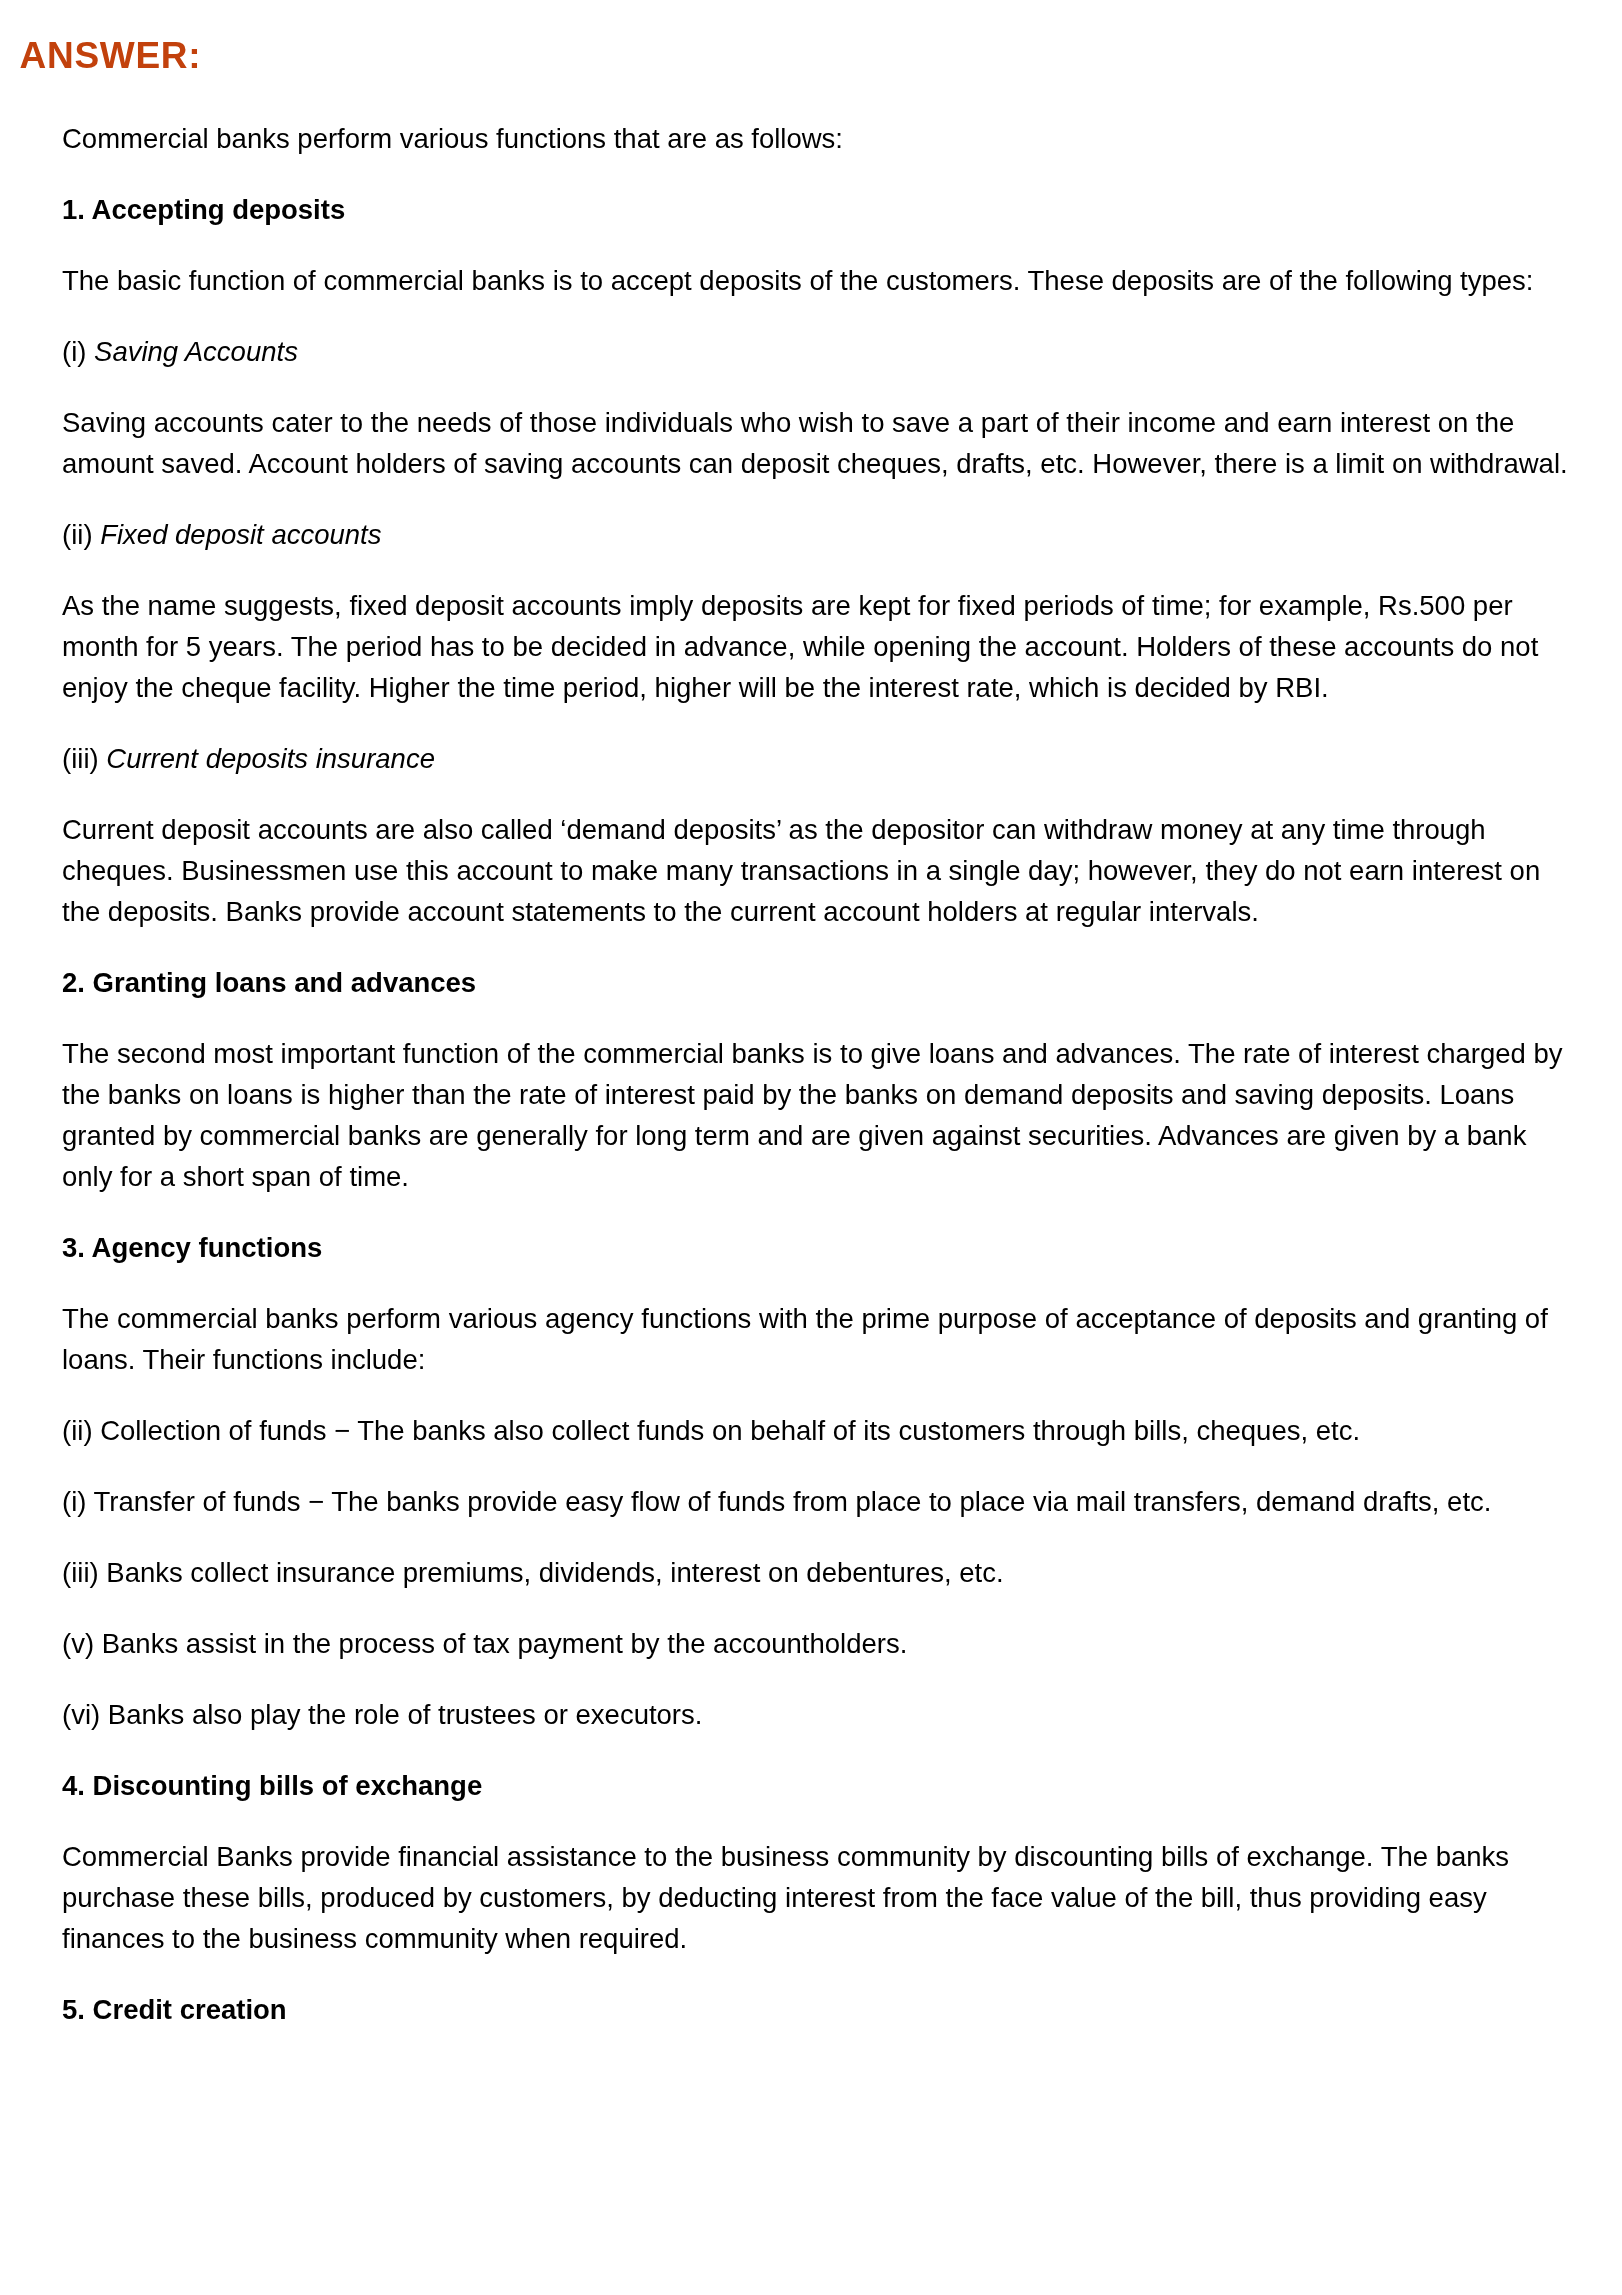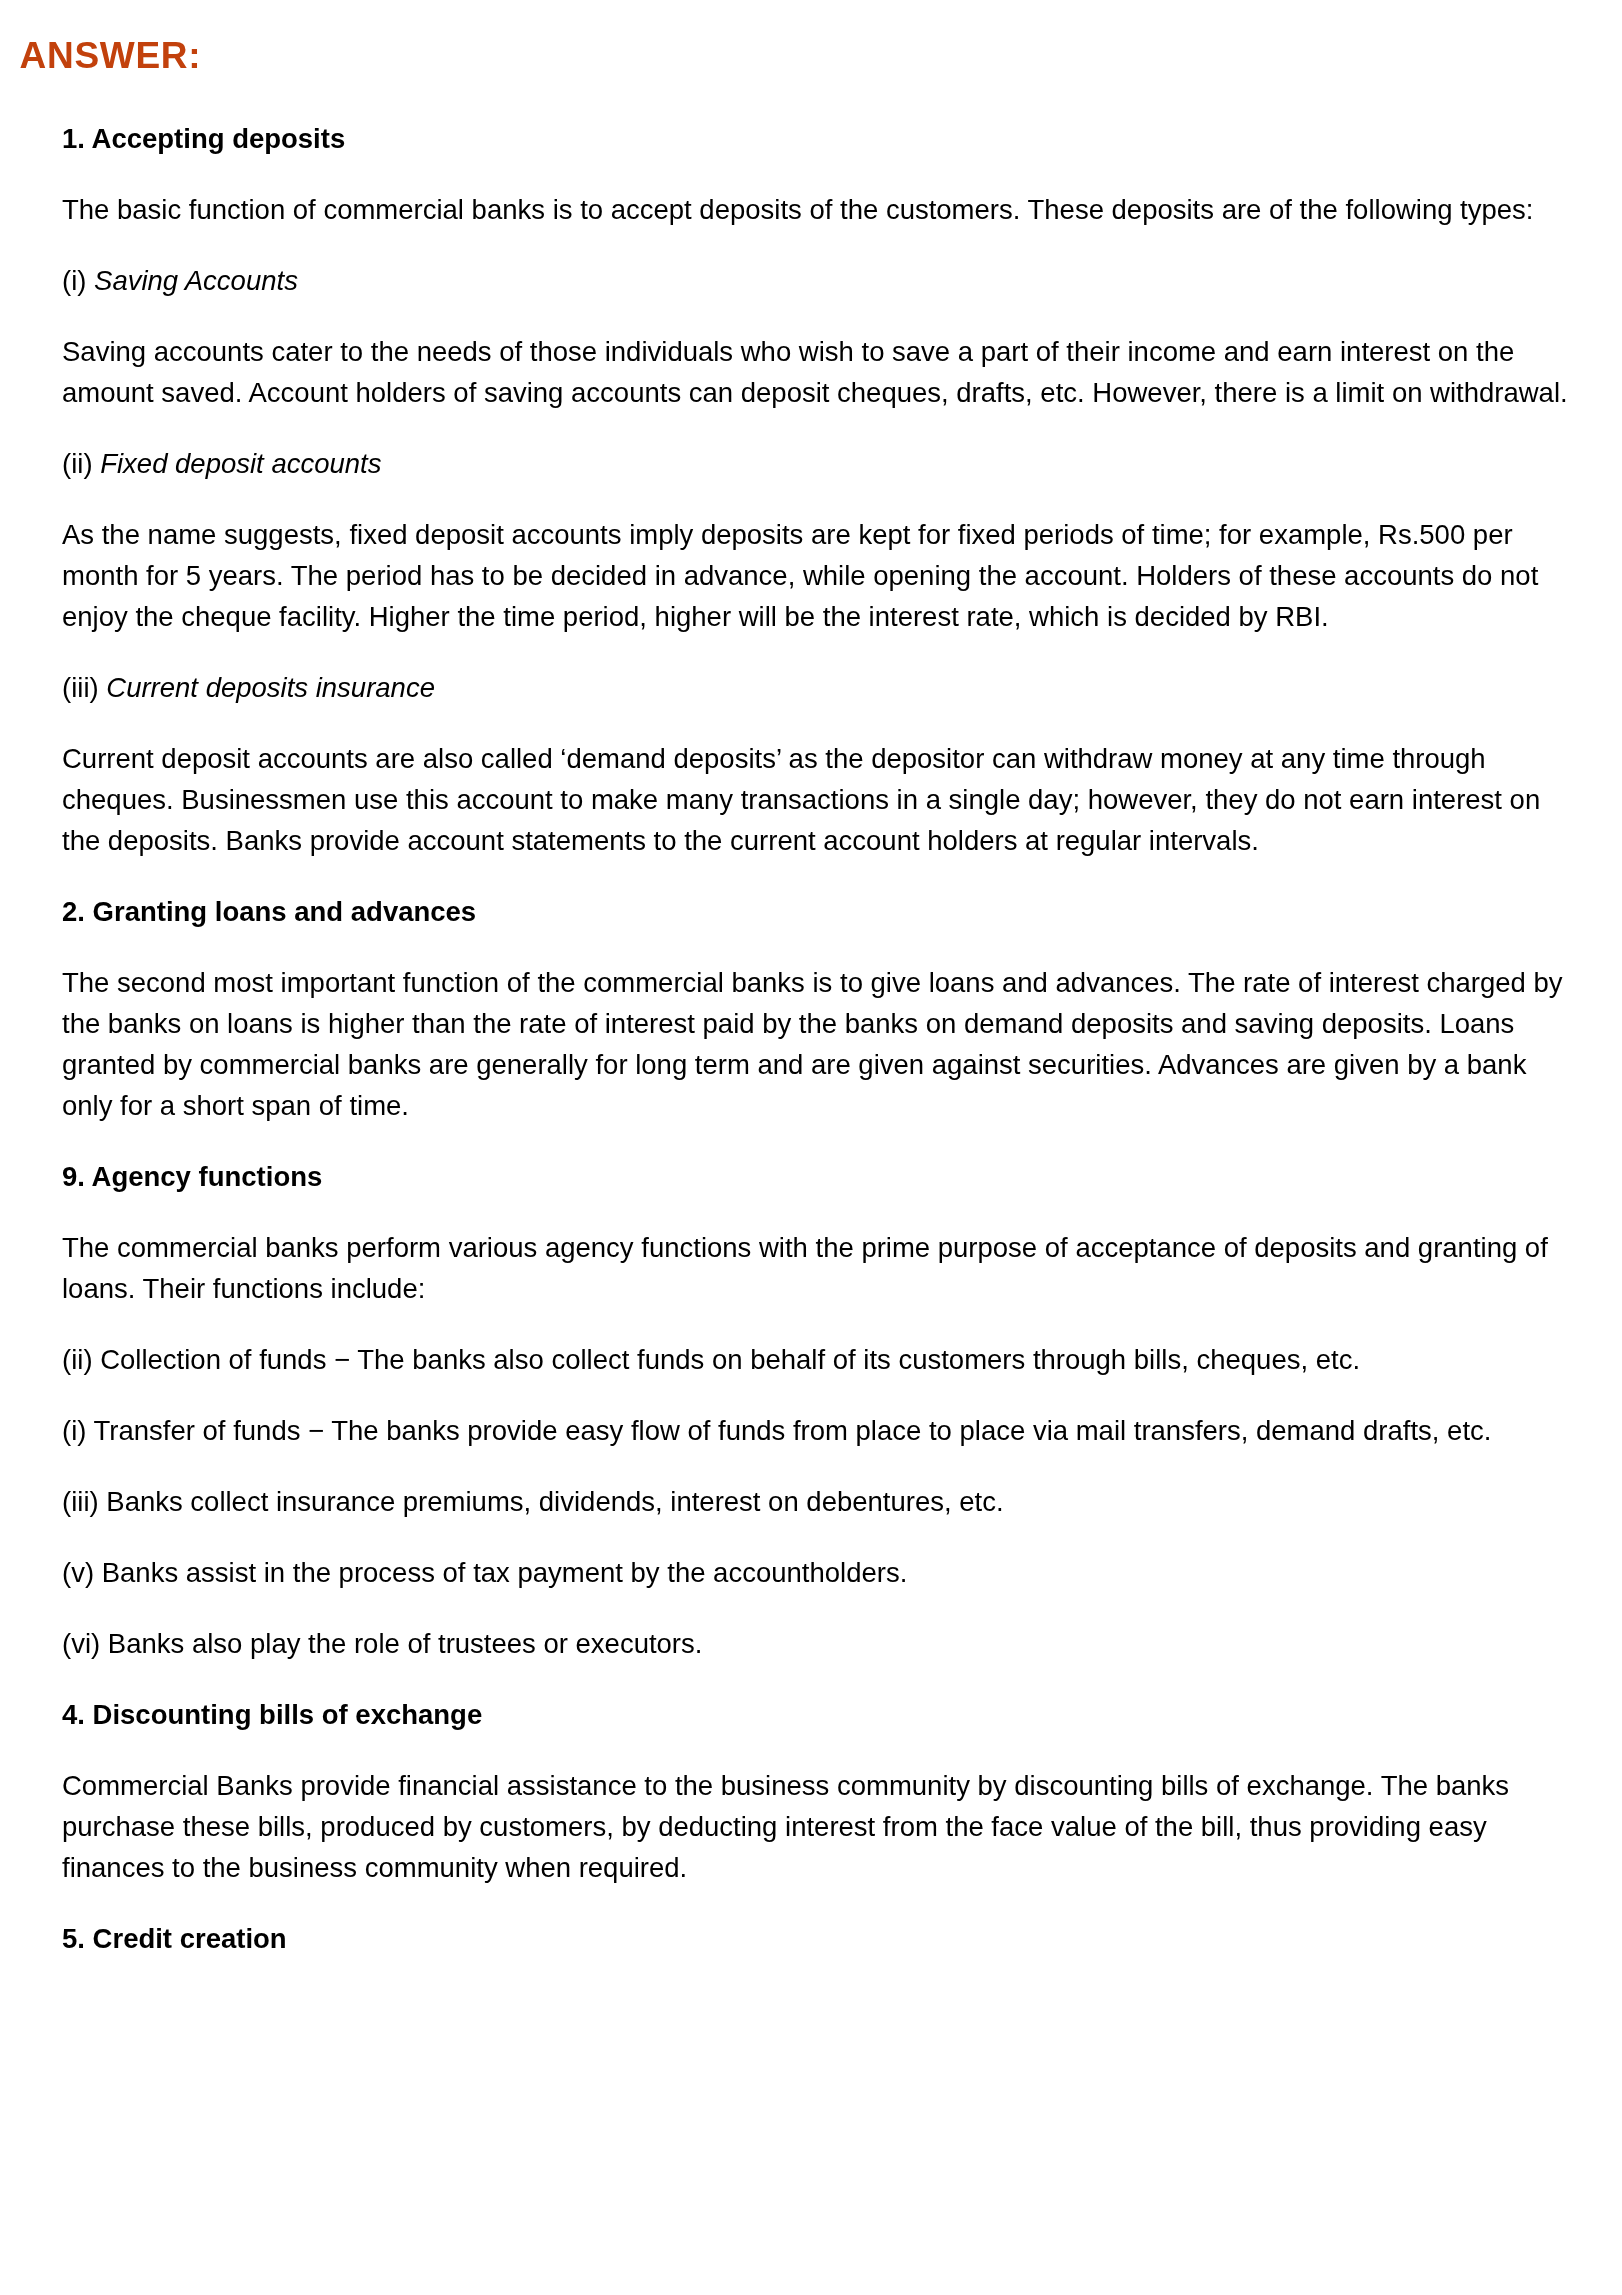--- a/index.html
+++ b/index.html
@@ -48,20 +48,21 @@
 </style>
 </head>
 <body>
 
 <div class="page">
 
   <div class="answer-heading">ANSWER:</div>
 
   <div class="content">
 
+    <p>Commercial banks perform various functions that are as follows:</p>
 
     <h2>1. Accepting deposits</h2>
 
     <p>The basic function of commercial banks is to accept deposits of the customers. These deposits are of the following types:</p>
 
     <div class="sub-heading">
       <span>(i)</span>
       <span class="sub-title">Saving Accounts</span>
     </div>
 
@@ -78,21 +79,21 @@
       <span>(iii)</span>
       <span class="sub-title">Current deposits insurance</span>
     </div>
 
     <p>Current deposit accounts are also called ‘demand deposits’ as the depositor can withdraw money at any time through cheques. Businessmen use this account to make many transactions in a single day; however, they do not earn interest on the deposits. Banks provide account statements to the current account holders at regular intervals.</p>
 
     <h2>2. Granting loans and advances</h2>
 
     <p>The second most important function of the commercial banks is to give loans and advances. The rate of interest charged by the banks on loans is higher than the rate of interest paid by the banks on demand deposits and saving deposits. Loans granted by commercial banks are generally for long term and are given against securities. Advances are given by a bank only for a short span of time.</p>
 
-    <h2>9. Agency functions</h2>
+    <h2>3. Agency functions</h2>
 
     <p>The commercial banks perform various agency functions with the prime purpose of acceptance of deposits and granting of loans. Their functions include:</p>
 
     <p>(ii) Collection of funds − The banks also collect funds on behalf of its customers through bills, cheques, etc.</p>
 
     <p>(i) Transfer of funds − The banks provide easy flow of funds from place to place via mail transfers, demand drafts, etc.</p>
 
     <p>(iii) Banks collect insurance premiums, dividends, interest on debentures, etc.</p>
 
     <p>(v) Banks assist in the process of tax payment by the accountholders.</p>

